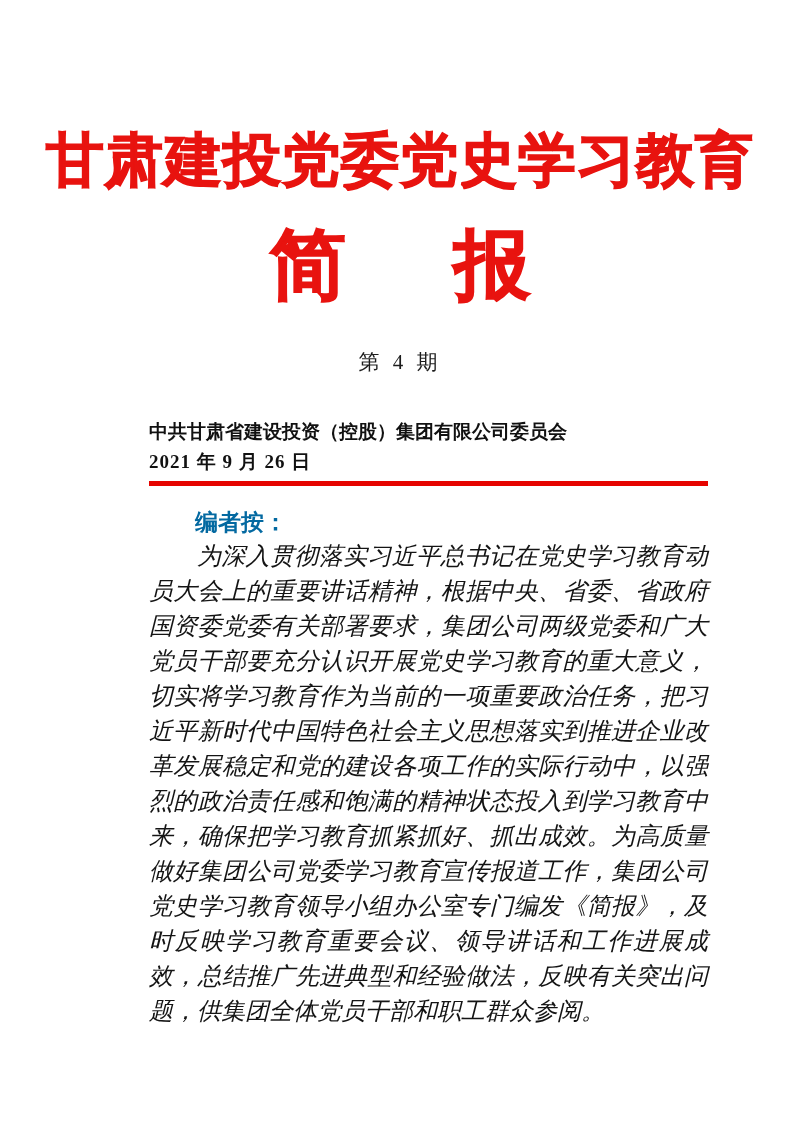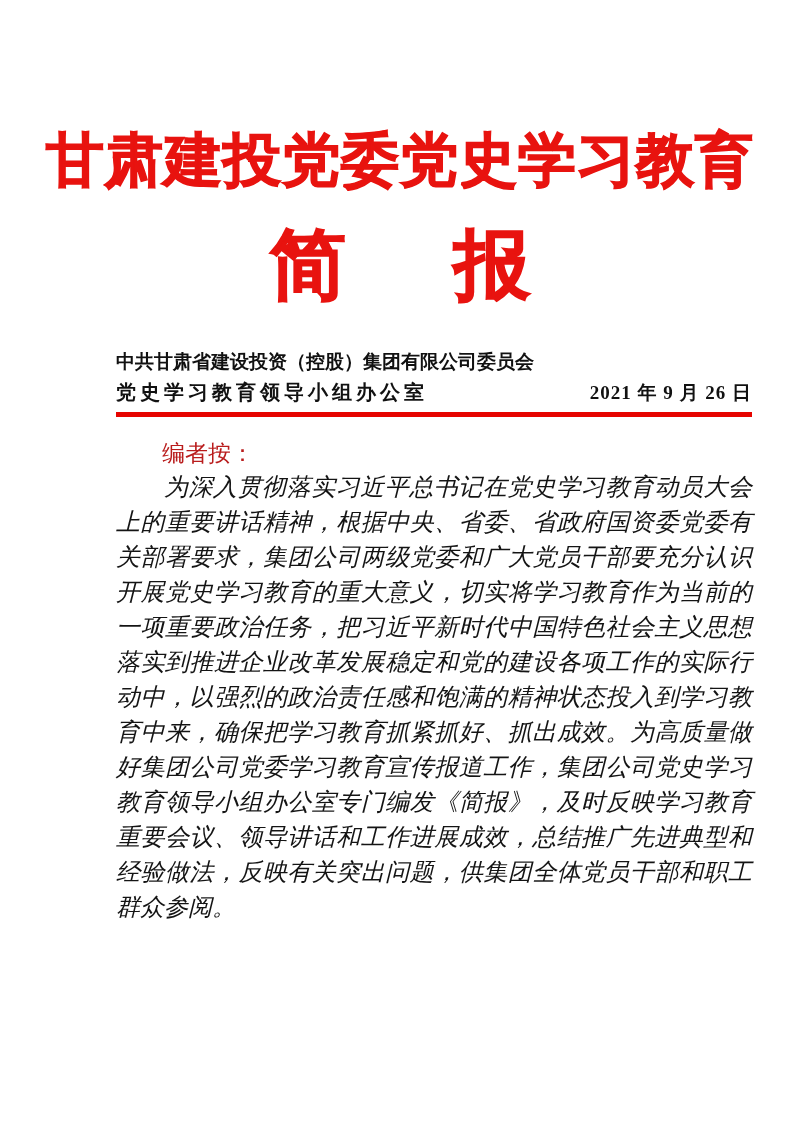--- a/index.html
+++ b/index.html
@@ -49,21 +49,22 @@
     text-align: center;
     font-size: 21px;
     line-height: 24px;
     letter-spacing: 4px;
     color: #1c1c1c;
   }
 
   
   .content {
     padding-left: 116px;
-    padding-right: 48px;
+    padding-right: 92px;
+    margin-left: 33px;
   }
   .issuer {
     margin-top: 46px;
   }
   .issuer-org1 {
     font-family: "Liberation Sans", sans-serif;
     font-weight: bold;
     font-size: 19px;
     line-height: 24px;
     color: #111111;
@@ -98,24 +99,24 @@
   }
 
   
   .body-block {
     margin-top: 19px;
   }
   .editor-label {
     margin: 0;
     text-indent: 2em;
     font-family: "Liberation Sans", sans-serif;
-    font-weight: normal;
+    font-weight: bold;
     font-size: 23px;
     line-height: 34px;
-    color: #b91c1c;
+    color: #0369a1;
   }
   .editor-paragraph {
     margin: 0;
     text-indent: 2em;
     text-align: justify;
     font-size: 24px;
     line-height: 35px;
     color: #141414;
     font-style: italic;
   }
@@ -125,27 +126,27 @@
 
 <div class="page">
 
   <h1 class="masthead-title">甘肃建投党委党史学习教育</h1>
 
   <div class="masthead-sub">
     <span>简</span>
     <span>报</span>
   </div>
 
+  <div class="issue-label">第 4 期</div>
 
   <div class="content">
 
     <div class="issuer">
       <div class="issuer-org1">中共甘肃省建设投资（控股）集团有限公司委员会</div>
       <div class="issuer-row">
-        <div class="issuer-org2">党史学习教育领导小组办公室</div>
         <div class="issue-date">2021 年 9 月 26 日</div>
       </div>
       <div class="red-rule"></div>
     </div>
 
     <div class="body-block">
       <p class="editor-label">编者按：</p>
       <p class="editor-paragraph">为深入贯彻落实习近平总书记在党史学习教育动员大会上的重要讲话精神，根据中央、省委、省政府国资委党委有关部署要求，集团公司两级党委和广大党员干部要充分认识开展党史学习教育的重大意义，切实将学习教育作为当前的一项重要政治任务，把习近平新时代中国特色社会主义思想落实到推进企业改革发展稳定和党的建设各项工作的实际行动中，以强烈的政治责任感和饱满的精神状态投入到学习教育中来，确保把学习教育抓紧抓好、抓出成效。为高质量做好集团公司党委学习教育宣传报道工作，集团公司党史学习教育领导小组办公室专门编发《简报》，及时反映学习教育重要会议、领导讲话和工作进展成效，总结推广先进典型和经验做法，反映有关突出问题，供集团全体党员干部和职工群众参阅。</p>
     </div>
 

